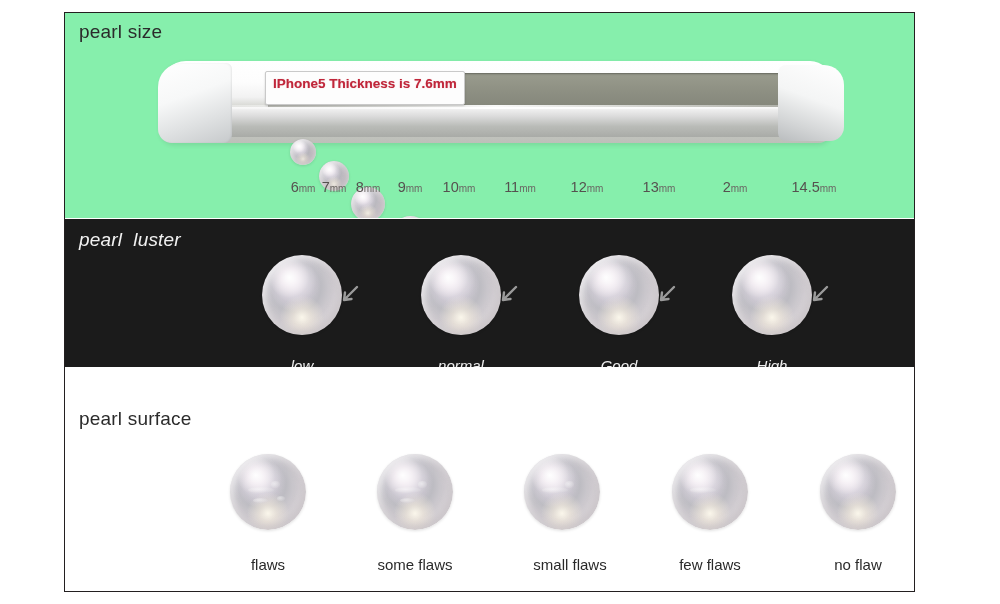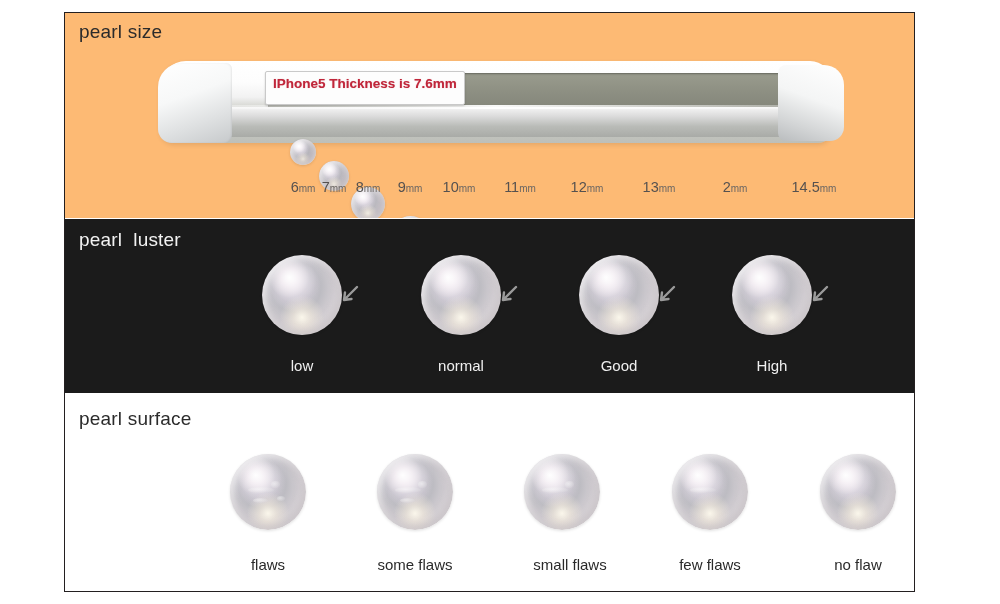--- a/index.html
+++ b/index.html
@@ -10,21 +10,21 @@
 
   .frame{position:absolute;left:64px;top:12px;width:851px;height:580px;
          border:1.5px solid #231f20;box-sizing:border-box;background:#fff;}
 
   
   .sec-title{position:absolute;font-size:19px;font-weight:400;
              letter-spacing:.2px;color:#2b2b2b;white-space:pre;}
 
   
   #panel-size{position:absolute;left:0;top:0;width:100%;height:205px;
-              background:#fdba74;overflow:hidden;}
+              background:#86efac;overflow:hidden;}
   #size-title{left:14px;top:8px;}
 
   
   .phone{position:absolute;left:95px;top:48px;width:672px;height:82px;}
   .phone-face{position:absolute;left:0;top:0;width:100%;height:100%;
       border-radius:26px 22px 14px 14px;
       background:linear-gradient(180deg,#ffffff 0%,#fdfdfd 26%,#f2f2f2 44%,
                  #d9dad6 54%,#c8cac5 72%,#bdbfb9 100%);
       box-shadow:0 2px 5px rgba(0,0,0,.10);}
   .phone-screen{position:absolute;left:108px;top:12px;width:545px;height:44px;
@@ -67,22 +67,22 @@
   .pearl::after{content:"";position:absolute;left:7%;top:4%;
       width:86%;height:92%;border-radius:50%;
       background:radial-gradient(circle at 38% 30%, rgba(255,255,255,.55) 0%, rgba(255,255,255,0) 34%);}
 
   
   .size-label{position:absolute;top:166px;color:#55514f;font-size:14.5px;
               white-space:nowrap;transform:translateX(-50%);}
   .size-label .u{font-size:10px;color:#6a6663;}
 
   
-  #panel-luster{position:absolute;left:0;top:206px;width:100%;height:174px;
-                background:#1b1b1b;overflow:hidden;}
+  #panel-luster{position:absolute;left:0;top:206px;width:100%;height:148px;
+                background:#1b1b1b;overflow:hidden;font-style:italic;}
   #luster-title{left:14px;top:10px;color:#f2f2f2;}
   .luster-item{position:absolute;top:36px;}
   .luster-pearl{width:80px;height:80px;}
   .luster-lab{position:absolute;top:138px;color:#efefef;font-size:15px;
               transform:translateX(-50%);white-space:nowrap;}
   .arrow{position:absolute;width:24px;height:24px;}
 
   
   #panel-surface{position:absolute;left:0;top:381px;width:100%;height:197px;
                  background:#fff;overflow:hidden;}

